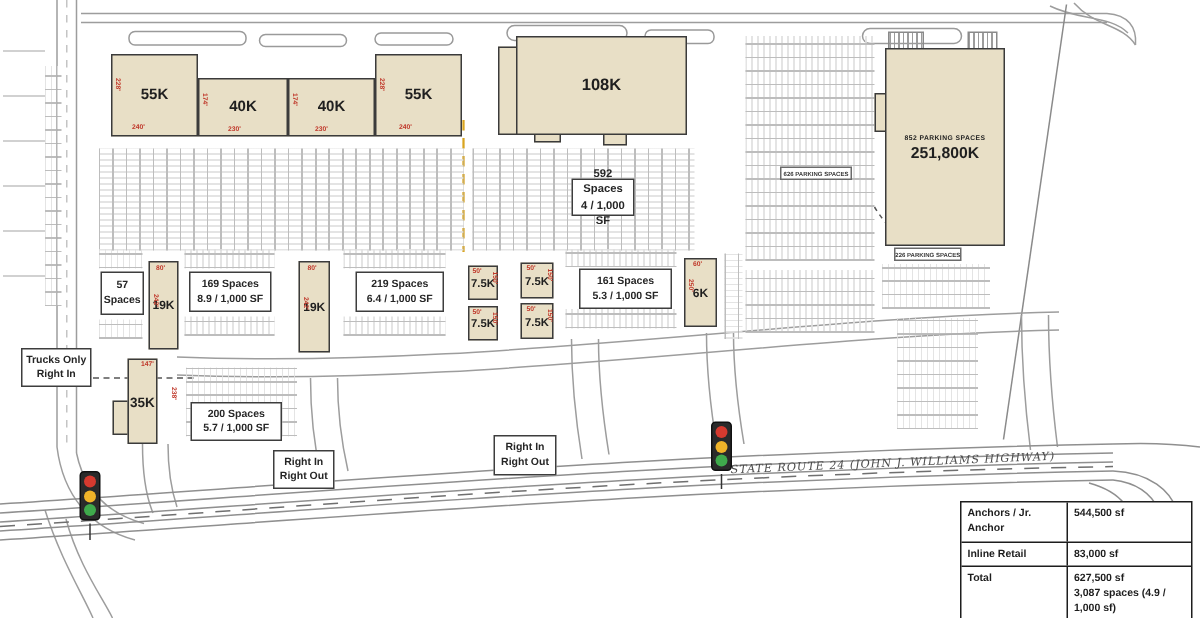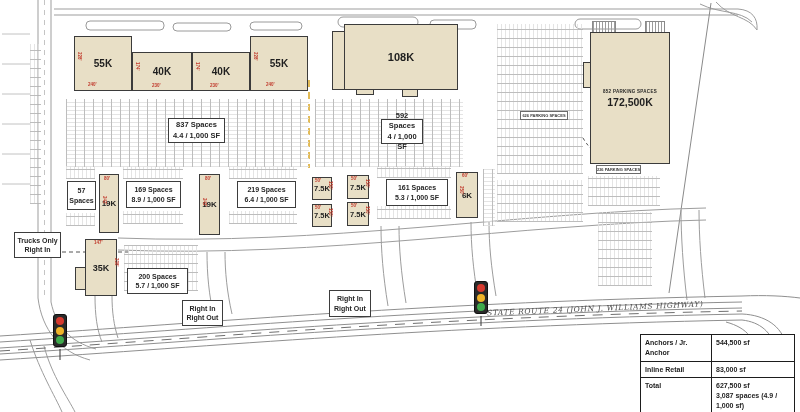--- a/index.html
+++ b/index.html
@@ -172,30 +172,30 @@
   </div>
   <div class="bld" style="left:347px;top:202px;width:22px;height:24px;font-size:7.5px">
     <span>7.5K</span>
   </div>
 
   <div class="bld" style="left:456px;top:172px;width:22px;height:46px;font-size:8px">
     <span>6K</span>
   </div>
 
   <div class="ext" style="left:75px;top:267px;width:11px;height:23px"></div>
-  <div class="bld" style="left:85px;top:239px;width:32px;height:57px;font-size:9px">
+  <div class="bld" style="left:85px;top:239px;width:20px;height:57px;font-size:9px">
     <span>35K</span>
   </div>
 
   <div class="ext" style="left:583px;top:62px;width:8px;height:26px"></div>
   <div class="cart" style="left:592px;top:21px;width:24px;height:12px"></div>
   <div class="cart" style="left:645px;top:21px;width:20px;height:12px"></div>
   <div class="bld" style="left:590px;top:32px;width:80px;height:132px">
     <span class="sub">852 PARKING SPACES</span>
-    <span style="font-size:10.5px">172,500K</span>
+    <span style="font-size:10.5px">251,800K</span>
   </div>
 
   <span class="dim" style="left:88px;top:83px">240'</span>
   <span class="dim v" style="left:76px;top:52px">228'</span>
   <span class="dim" style="left:152px;top:84px">230'</span>
   <span class="dim v" style="left:134px;top:62px">174'</span>
   <span class="dim" style="left:210px;top:84px">230'</span>
   <span class="dim v" style="left:194px;top:62px">174'</span>
   <span class="dim" style="left:266px;top:83px">240'</span>
   <span class="dim v" style="left:252px;top:52px">228'</span>
@@ -209,24 +209,20 @@
   <span class="dim v" style="left:327px;top:208px">150'</span>
   <span class="dim" style="left:351px;top:177px">50'</span>
   <span class="dim v" style="left:364px;top:179px">150'</span>
   <span class="dim" style="left:351px;top:204px">50'</span>
   <span class="dim v" style="left:364px;top:206px">150'</span>
   <span class="dim" style="left:462px;top:174px">60'</span>
   <span class="dim v" style="left:458px;top:186px">250'</span>
   <span class="dim" style="left:94px;top:241px">147'</span>
   <span class="dim v" style="left:113px;top:258px">238'</span>
 
-  <div class="lbox" style="left:168px;top:118px;width:57px;height:25px">
-    <span>837 Spaces</span>
-    <span>4.4 / 1,000 SF</span>
-  </div>
   <div class="lbox" style="left:381px;top:119px;width:42px;height:25px">
     <span>592 Spaces</span>
     <span>4 / 1,000 SF</span>
   </div>
   <div class="lbox" style="left:67px;top:181px;width:29px;height:29px;font-size:7px">
     <span>57</span>
     <span>Spaces</span>
   </div>
   <div class="lbox" style="left:126px;top:181px;width:55px;height:27px;font-size:7px">
     <span>169 Spaces</span>

